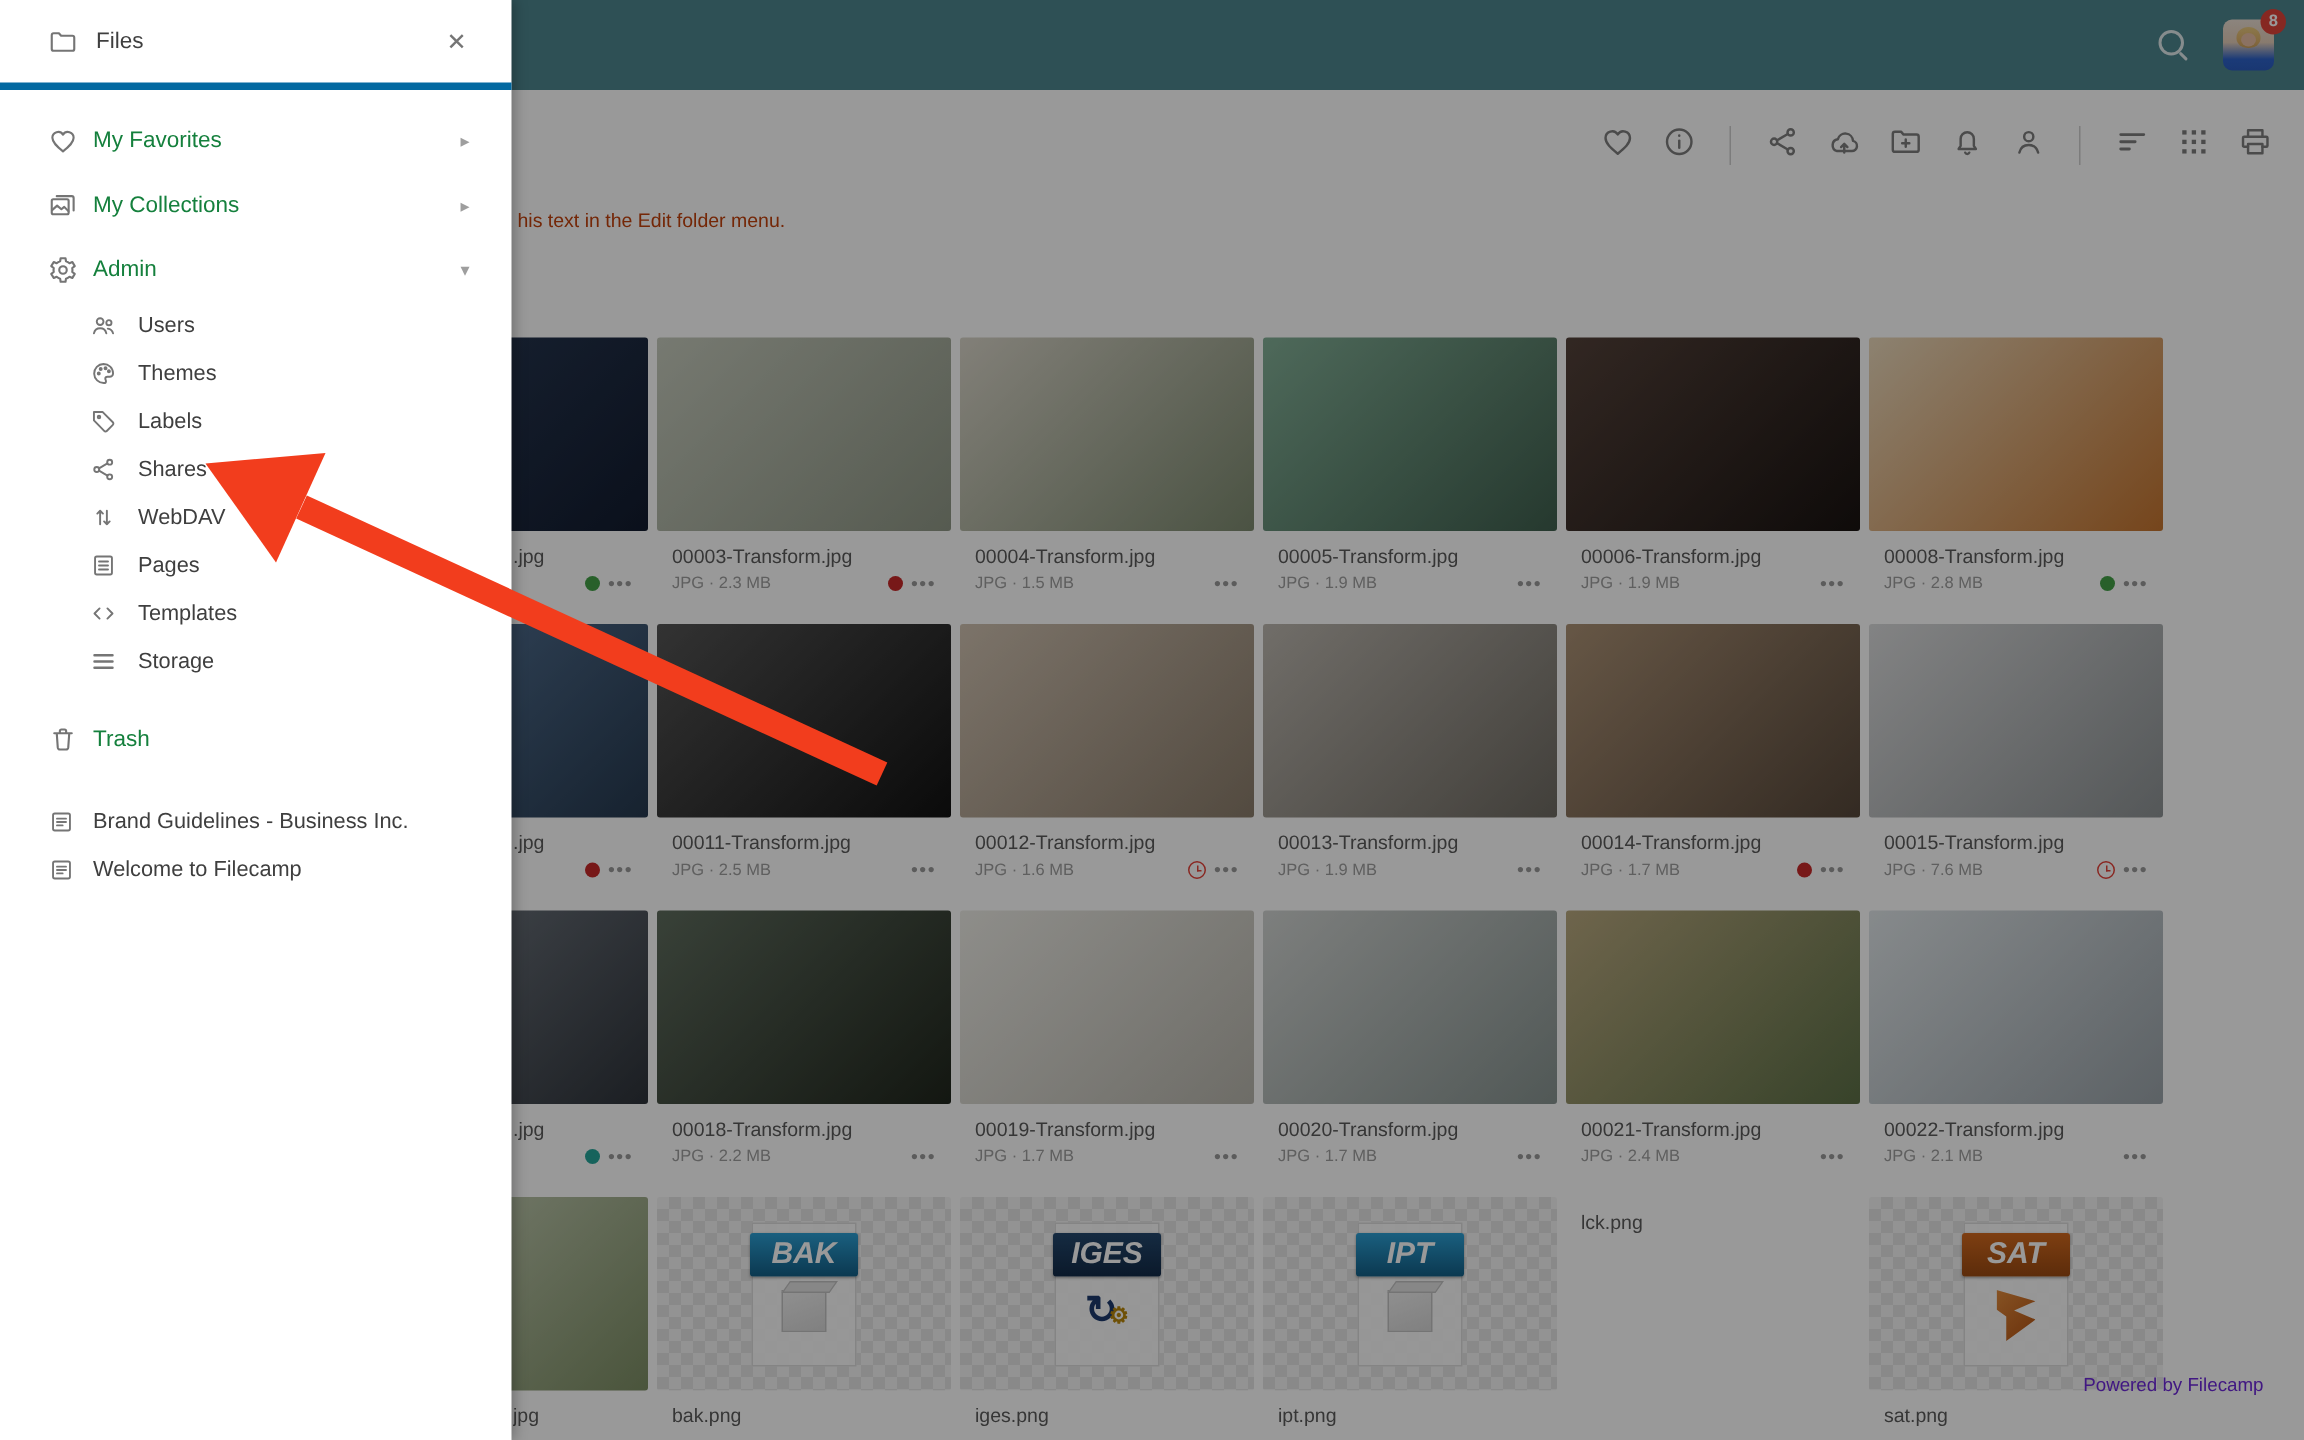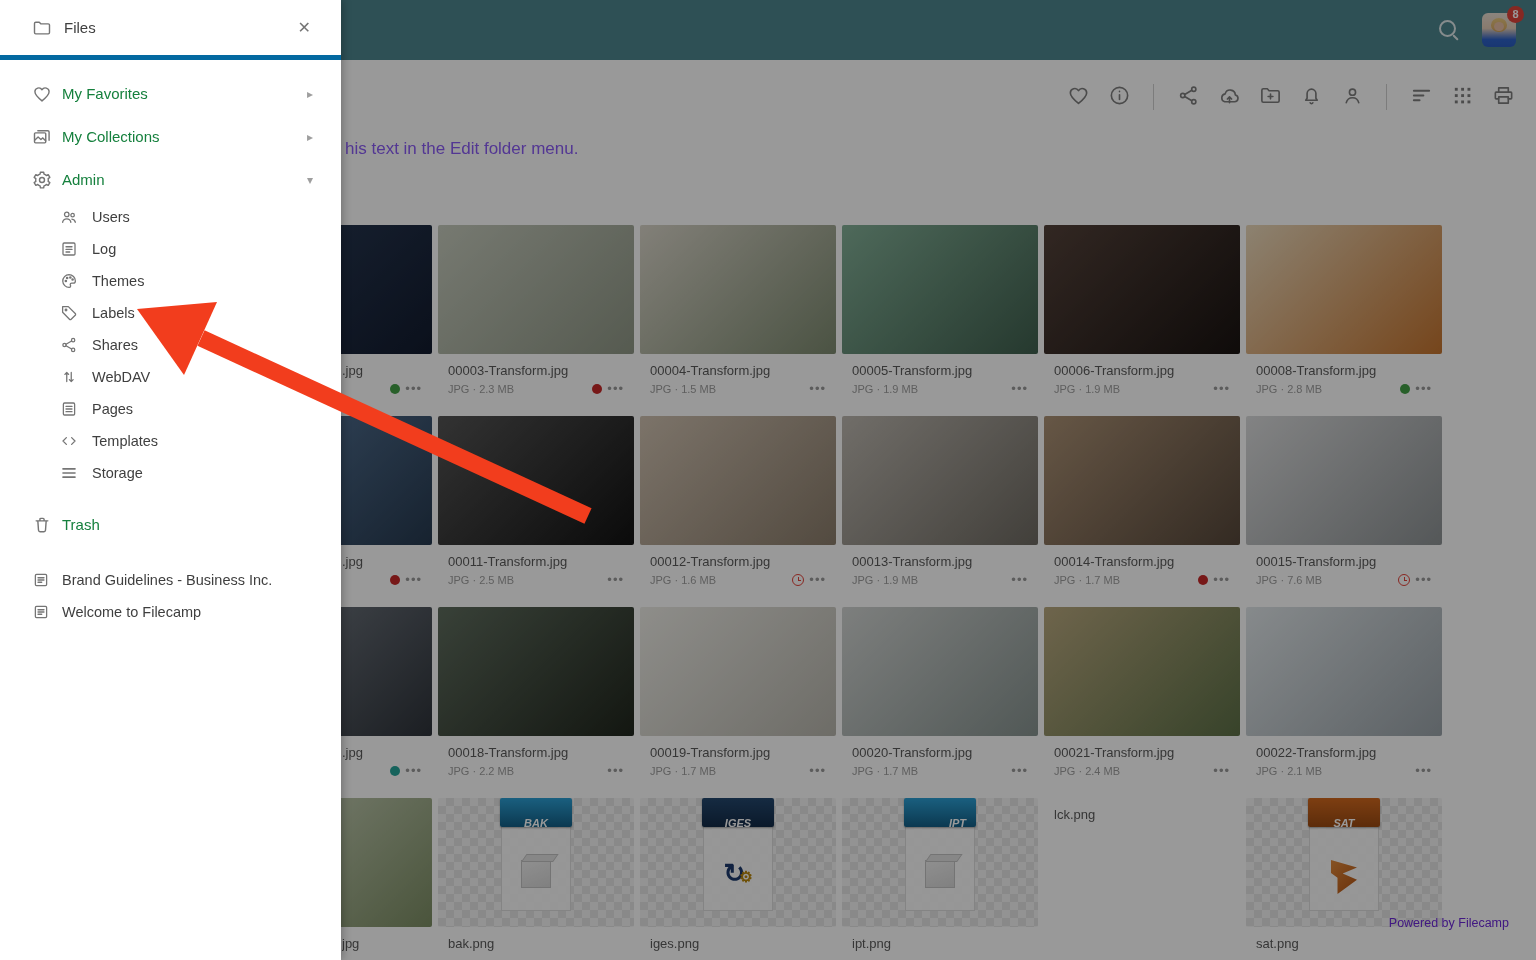--- a/index.html
+++ b/index.html
@@ -22,21 +22,21 @@
     background:#e8bfa4; }
   .badge { position:absolute; right:-8px; top:-7px; min-width:17px; height:17px; border-radius:8.5px;
     background:#e0443a; color:#fff; font-size:11px; font-weight:bold; line-height:17px; text-align:center; padding:0 4px; }
 
   
   .content { position:absolute; left:0; top:60px; width:1536px; height:900px; background:#fff; z-index:1; }
   .toolbar { position:absolute; top:24px; right:21px; display:flex; align-items:center; gap:17px; color:#7d7d7d; }
   .tb-btn { width:24px; height:24px; display:flex; align-items:center; justify-content:center; cursor:pointer; }
   .tb-btn svg { width:23px; height:23px; }
   .tdiv { width:1px; height:26px; background:#cfcfcf; margin:0 5px; }
-  .folder-note { position:absolute; left:345px; top:79px; font-size:17px; color:#8b5cf6; white-space:nowrap; }
+  .folder-note { position:absolute; left:345px; top:79px; font-size:13px; color:#c2410c; white-space:nowrap; }
 
   
   .grid { position:absolute; left:236px; top:165px; display:grid;
     grid-template-columns:repeat(6,196px); column-gap:6px; row-gap:20px; }
   .card { width:196px; cursor:pointer; }
   .thumb { width:196px; height:129px; border-radius:2px; position:relative; overflow:hidden; }
   .cap { padding:9px 10px 0 10px; }
   .cap.tail { padding-left:106px; }
   .fname { font-size:13px; color:#5a5a5a; white-space:nowrap; overflow:hidden; }
   .meta-row { display:flex; align-items:center; justify-content:space-between; margin-top:4px; height:14px; }
@@ -49,22 +49,22 @@
   .more { font-size:13px; letter-spacing:1px; color:#9a9a9a; line-height:10px; cursor:pointer; }
 
   
   .thumb.checker { background-color:#f6f6f6;
     background-image:
       linear-gradient(45deg,#e4e4e4 25%,transparent 25%,transparent 75%,#e4e4e4 75%),
       linear-gradient(45deg,#e4e4e4 25%,transparent 25%,transparent 75%,#e4e4e4 75%);
     background-size:16px 16px; background-position:0 0,8px 8px; }
   .sheet { position:absolute; left:63px; top:17px; width:70px; height:96px; background:rgba(252,252,252,.92);
     border:1px solid #dcdcdc; }
-  .flabel { position:absolute; left:50%; top:0; transform:translateX(-50%); min-width:72px; height:29px;
-    padding:11px 10px; color:#fff; font-weight:bold; font-style:italic; font-size:11px; line-height:29px;
+  .flabel { position:absolute; left:50%; top:24px; transform:translateX(-50%); min-width:72px; height:29px;
+    padding:0 10px; color:#fff; font-weight:bold; font-style:italic; font-size:20px; line-height:29px;
     text-align:center; border-radius:2px; box-shadow:0 1px 2px rgba(0,0,0,.35); }
   .glyph { position:absolute; left:50%; top:62px; transform:translateX(-50%); }
   .g-cube { width:30px; height:28px; background:linear-gradient(160deg,#efefef,#d6d6d6); border:1px solid #c2c2c2; position:relative; }
   .g-cube::before { content:''; position:absolute; left:-1px; top:-7px; width:30px; height:6px;
     background:#e2e2e2; border:1px solid #c2c2c2; transform:skewX(-35deg); transform-origin:left bottom; }
   .g-gears { font-size:26px; line-height:26px; color:#1d3a6d; font-weight:bold; }
   .g-gears .small { font-size:15px; color:#b8860b; margin-left:-6px; }
   .g-lock { width:24px; height:18px; background:#4e4e4e; border-radius:3px; position:relative; margin-top:12px; }
   .g-lock::before { content:''; position:absolute; left:4px; top:-10px; width:12px; height:12px;
     border:3.5px solid #4e4e4e; border-bottom:none; border-radius:8px 8px 0 0; }
@@ -435,21 +435,21 @@
               <div class="g-gears">↻<span class="small">⚙</span></div>
             </div>
           </div>
           <div class="cap">
             <div class="fname">iges.png</div>
           </div>
         </div>
         <div class="card">
           <div class="thumb checker">
             <div class="sheet"></div>
-            <div class="flabel" style="background: linear-gradient(rgb(44, 159, 212), rgb(19, 95, 134)); text-align: right;">IPT</div>
+            <div class="flabel" style="background: linear-gradient(rgb(44, 159, 212), rgb(19, 95, 134));">IPT</div>
             <div class="glyph">
               <div class="g-cube"></div>
             </div>
           </div>
           <div class="cap">
             <div class="fname">ipt.png</div>
           </div>
         </div>
         <div class="card">
           <div class="cap">
@@ -513,27 +513,20 @@
               <span class="ic"><svg viewBox="0 0 24 24" fill="none" stroke="currentColor" stroke-width="1.7" stroke-linecap="round" stroke-linejoin="round">
                   <circle cx="9" cy="8.5" r="3"></circle>
                   <path d="M3.5 19c.6-3 2.8-4.5 5.5-4.5s4.9 1.5 5.5 4.5"></path>
                   <circle cx="16.8" cy="9.5" r="2.3"></circle>
                   <path d="M15.8 14.8c2.3.3 4.1 1.7 4.7 4.2"></path>
                 </svg></span>
               <span class="lbl">Users</span>
             </div>
             <div class="sb-sub">
               <span class="ic"><svg viewBox="0 0 24 24" fill="none" stroke="currentColor" stroke-width="1.7" stroke-linecap="round" stroke-linejoin="round">
-                  <rect x="4" y="4" width="16" height="16" rx="1.5"></rect>
-                  <path d="M8 9h8M8 12.5h8M8 16h5"></path>
-                </svg></span>
-              <span class="lbl">Log</span>
-            </div>
-            <div class="sb-sub">
-              <span class="ic"><svg viewBox="0 0 24 24" fill="none" stroke="currentColor" stroke-width="1.7" stroke-linecap="round" stroke-linejoin="round">
                   <path d="M12 3.5a8.5 8.5 0 1 0 .4 17c1.3 0 1.8-.8 1.8-1.7 0-.8-.6-1.4-.6-2.2 0-1 .8-1.7 1.9-1.7h2a3 3 0 0 0 3-3c0-4.7-3.9-8.4-8.5-8.4z"></path>
                   <circle cx="7.8" cy="12" r=".9"></circle>
                   <circle cx="9.5" cy="8" r=".9"></circle>
                   <circle cx="13.8" cy="7.3" r=".9"></circle>
                   <circle cx="16.8" cy="10" r=".9"></circle>
                 </svg></span>
               <span class="lbl">Themes</span>
             </div>
             <div class="sb-sub">
               <span class="ic"><svg viewBox="0 0 24 24" fill="none" stroke="currentColor" stroke-width="1.7" stroke-linecap="round" stroke-linejoin="round">

